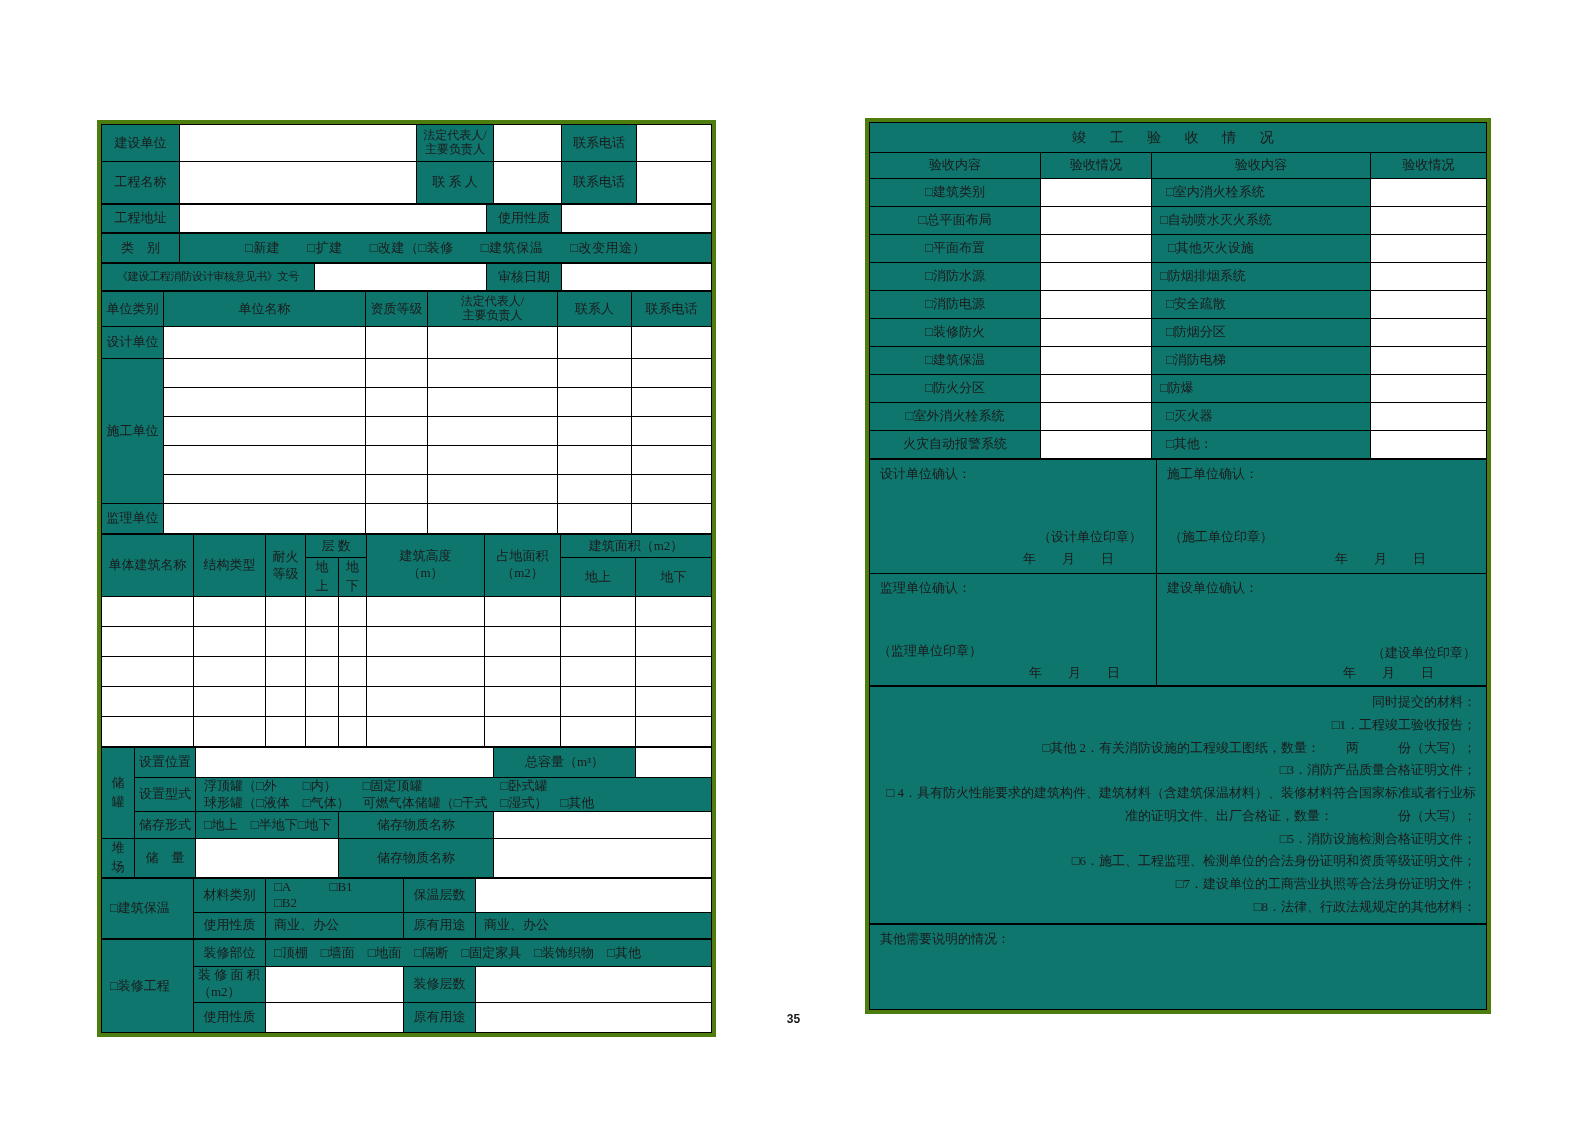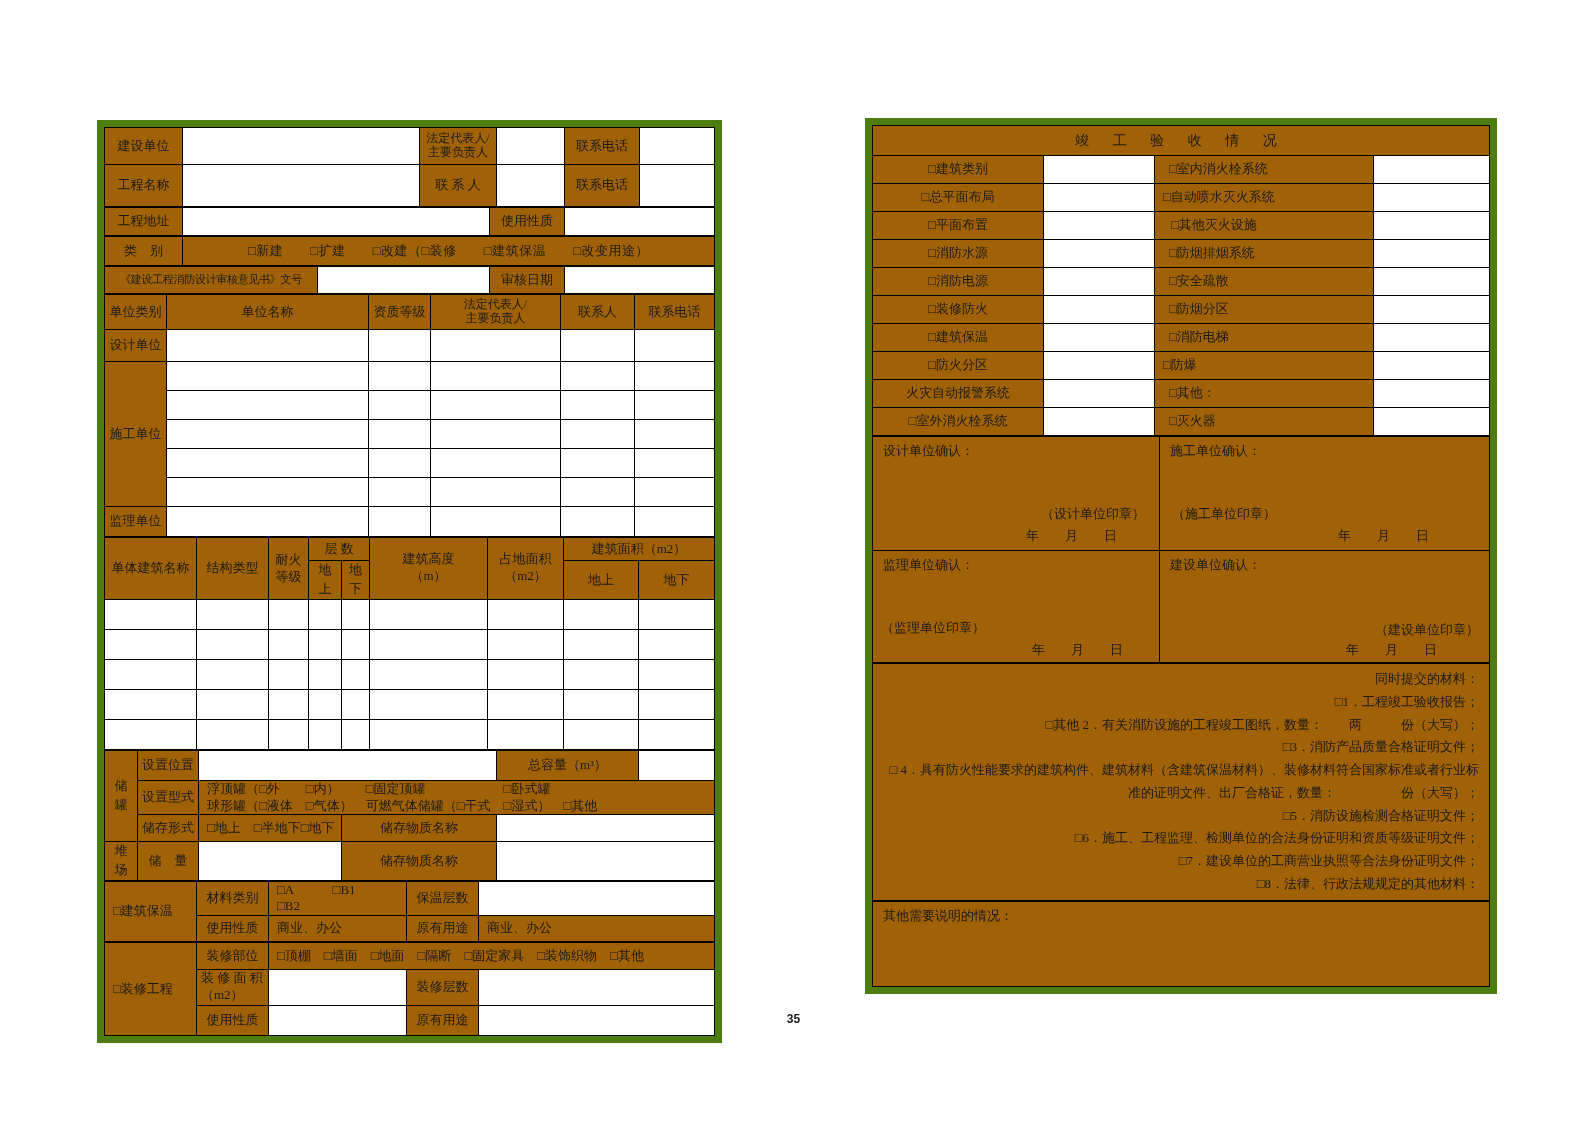--- a/index.html
+++ b/index.html
@@ -1,17 +1,17 @@
 <!DOCTYPE html>
 <html><head>
 <meta charset="utf-8">
 <style>
   html,body{margin:0;padding:0;background:#ffffff;}
   body{width:1587px;height:1122px;position:relative;font-family:"Liberation Serif","DejaVu Serif",serif;color:#1a1a1a;}
-  .tblwrap{position:absolute;border:7px solid #4d7c0f;background:#a16207;font-family:Liberation Serif, serif;}
+  .tblwrap{position:absolute;border:4px solid #4d7c0f;background:#0f766e;font-family:Liberation Serif, serif;}
   table{border-collapse:collapse;table-layout:fixed;width:100%;}
   td{border:1px solid #000;font-size:13px;padding:0 2px;text-align:center;vertical-align:middle;overflow:hidden;line-height:1.25;}
   td.l{text-align:left;padding-left:8px;}
   td.e{background:#fff;}
   .sm{font-size:12px;line-height:1.15;display:block;}
   .tiny{font-size:11px;letter-spacing:-0.3px;}
   .vt{display:inline-block;width:1.05em;word-break:break-all;line-height:1.45;vertical-align:middle;}
   .vt2{display:inline-block;width:2.1em;word-break:break-all;line-height:1.35;vertical-align:middle;}
   .two{display:block;line-height:1.3;}
   .rtitle{font-size:14px;letter-spacing:10px;font-weight:normal;}
@@ -380,20 +380,26 @@
     <colgroup>
         <col style="width:171px">
         <col style="width:111px">
         <col style="width:219px">
         <col>
       </colgroup>
     <tbody>
         <tr style="height:30px">
       <td colspan="4" class="rtitle">竣 工 验 收 情 况</td>
     </tr>
+    <tr style="height:26px">
+      <td>验收内容</td>
+      <td>验收情况</td>
+      <td>验收内容</td>
+      <td>验收情况</td>
+    </tr>
     <tr style="height:28px">
           <td>□建筑类别</td>
           <td class="e"></td>
           <td class="l" style="padding-left:14px">□室内消火栓系统</td>
           <td class="e"></td>
         </tr>
     <tr style="height:28px">
           <td>□总平面布局</td>
           <td class="e"></td>
           <td class="l" style="">□自动喷水灭火系统</td>
@@ -401,21 +407,21 @@
         </tr>
     <tr style="height:28px">
           <td>□平面布置</td>
           <td class="e"></td>
           <td class="l" style="padding-left:16px">□其他灭火设施</td>
           <td class="e"></td>
         </tr>
     <tr style="height:28px">
           <td>□消防水源</td>
           <td class="e"></td>
-          <td class="l" style="padding-left:14px">□防烟排烟系统</td>
+          <td class="l" style="padding-left:8px">□防烟排烟系统</td>
           <td class="e"></td>
         </tr>
     <tr style="height:28px">
           <td>□消防电源</td>
           <td class="e"></td>
           <td class="l" style="padding-left:14px">□安全疏散</td>
           <td class="e"></td>
         </tr>
     <tr style="height:28px">
           <td>□装修防火</td>
@@ -429,29 +435,29 @@
           <td class="l" style="padding-left:14px">□消防电梯</td>
           <td class="e"></td>
         </tr>
     <tr style="height:28px">
           <td>□防火分区</td>
           <td class="e"></td>
           <td class="l" style="">□防爆</td>
           <td class="e"></td>
         </tr>
     <tr style="height:28px">
+          <td>□室外消火栓系统</td>
+          <td class="e"></td>
+          <td class="l" style="padding-left:14px">□灭火器</td>
+          <td class="e"></td>
+        </tr>
+    <tr style="height:28px">
           <td>火灾自动报警系统</td>
           <td class="e"></td>
           <td class="l" style="padding-left:14px">□其他：</td>
-          <td class="e"></td>
-        </tr>
-    <tr style="height:28px">
-          <td>□室外消火栓系统</td>
-          <td class="e"></td>
-          <td class="l" style="padding-left:14px">□灭火器</td>
           <td class="e"></td>
         </tr>
   </tbody>
     </table>
 
   <table>
     <colgroup>
         <col style="width:287px">
         <col>
       </colgroup>

